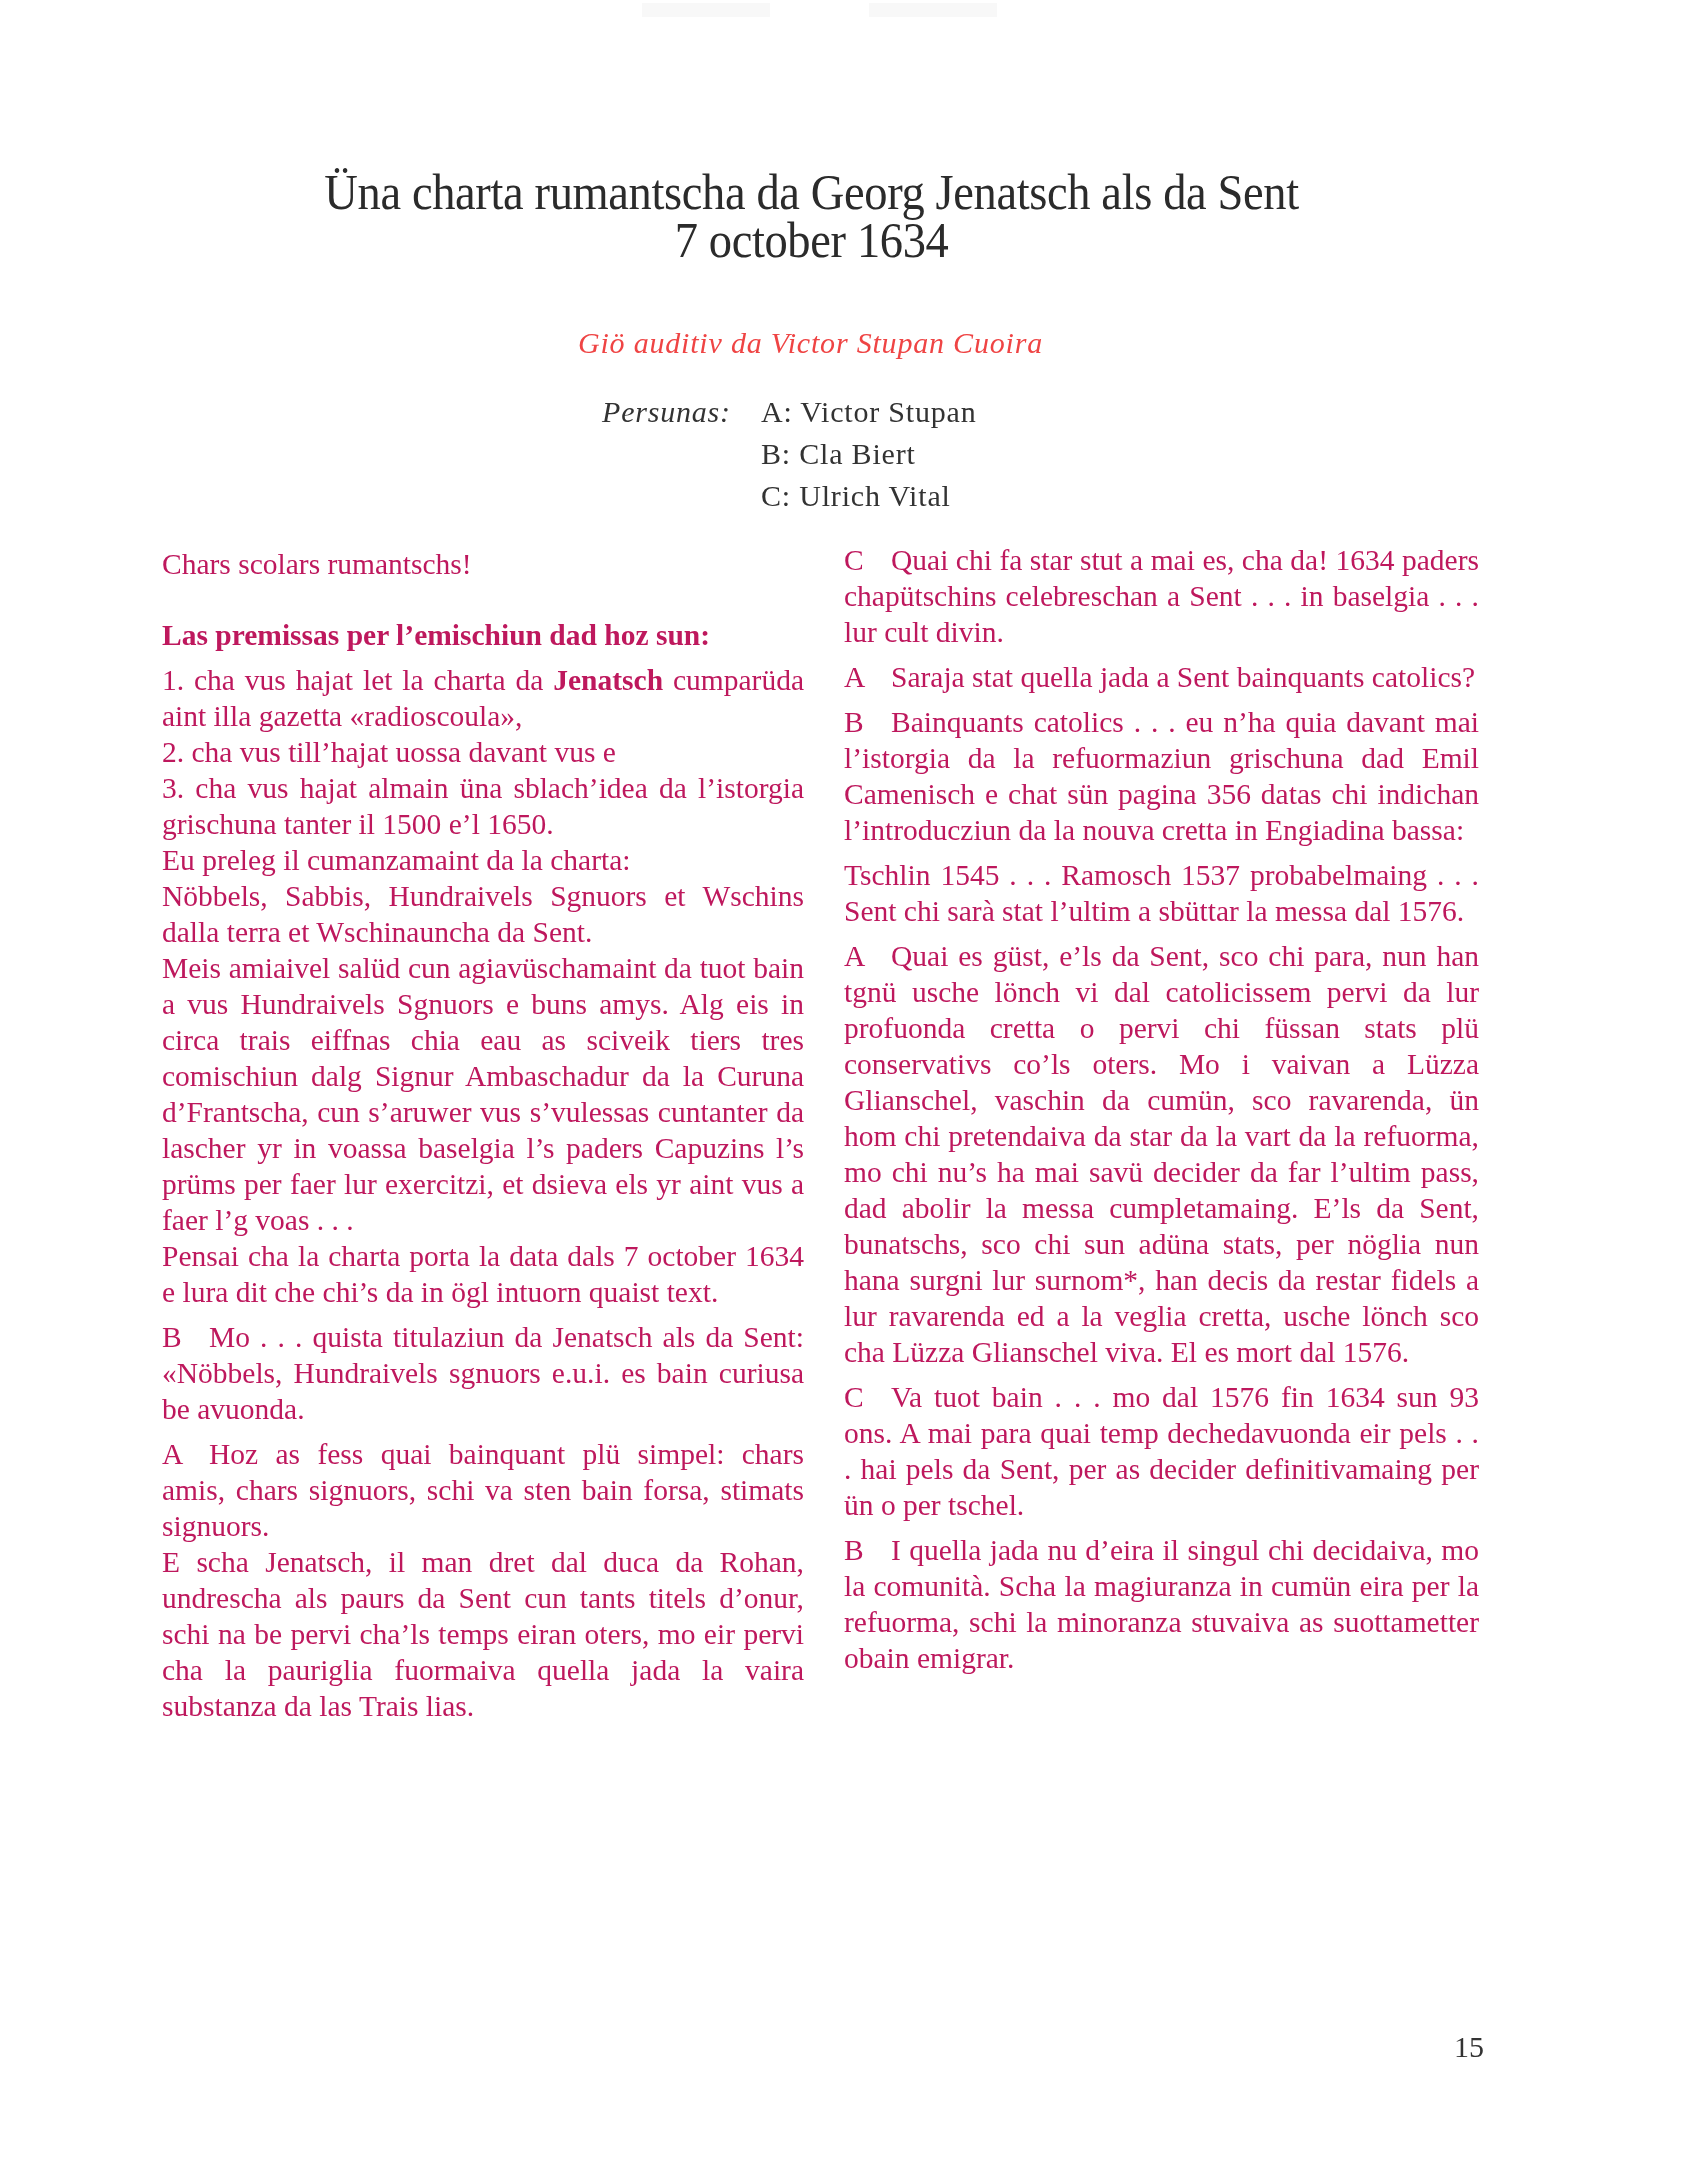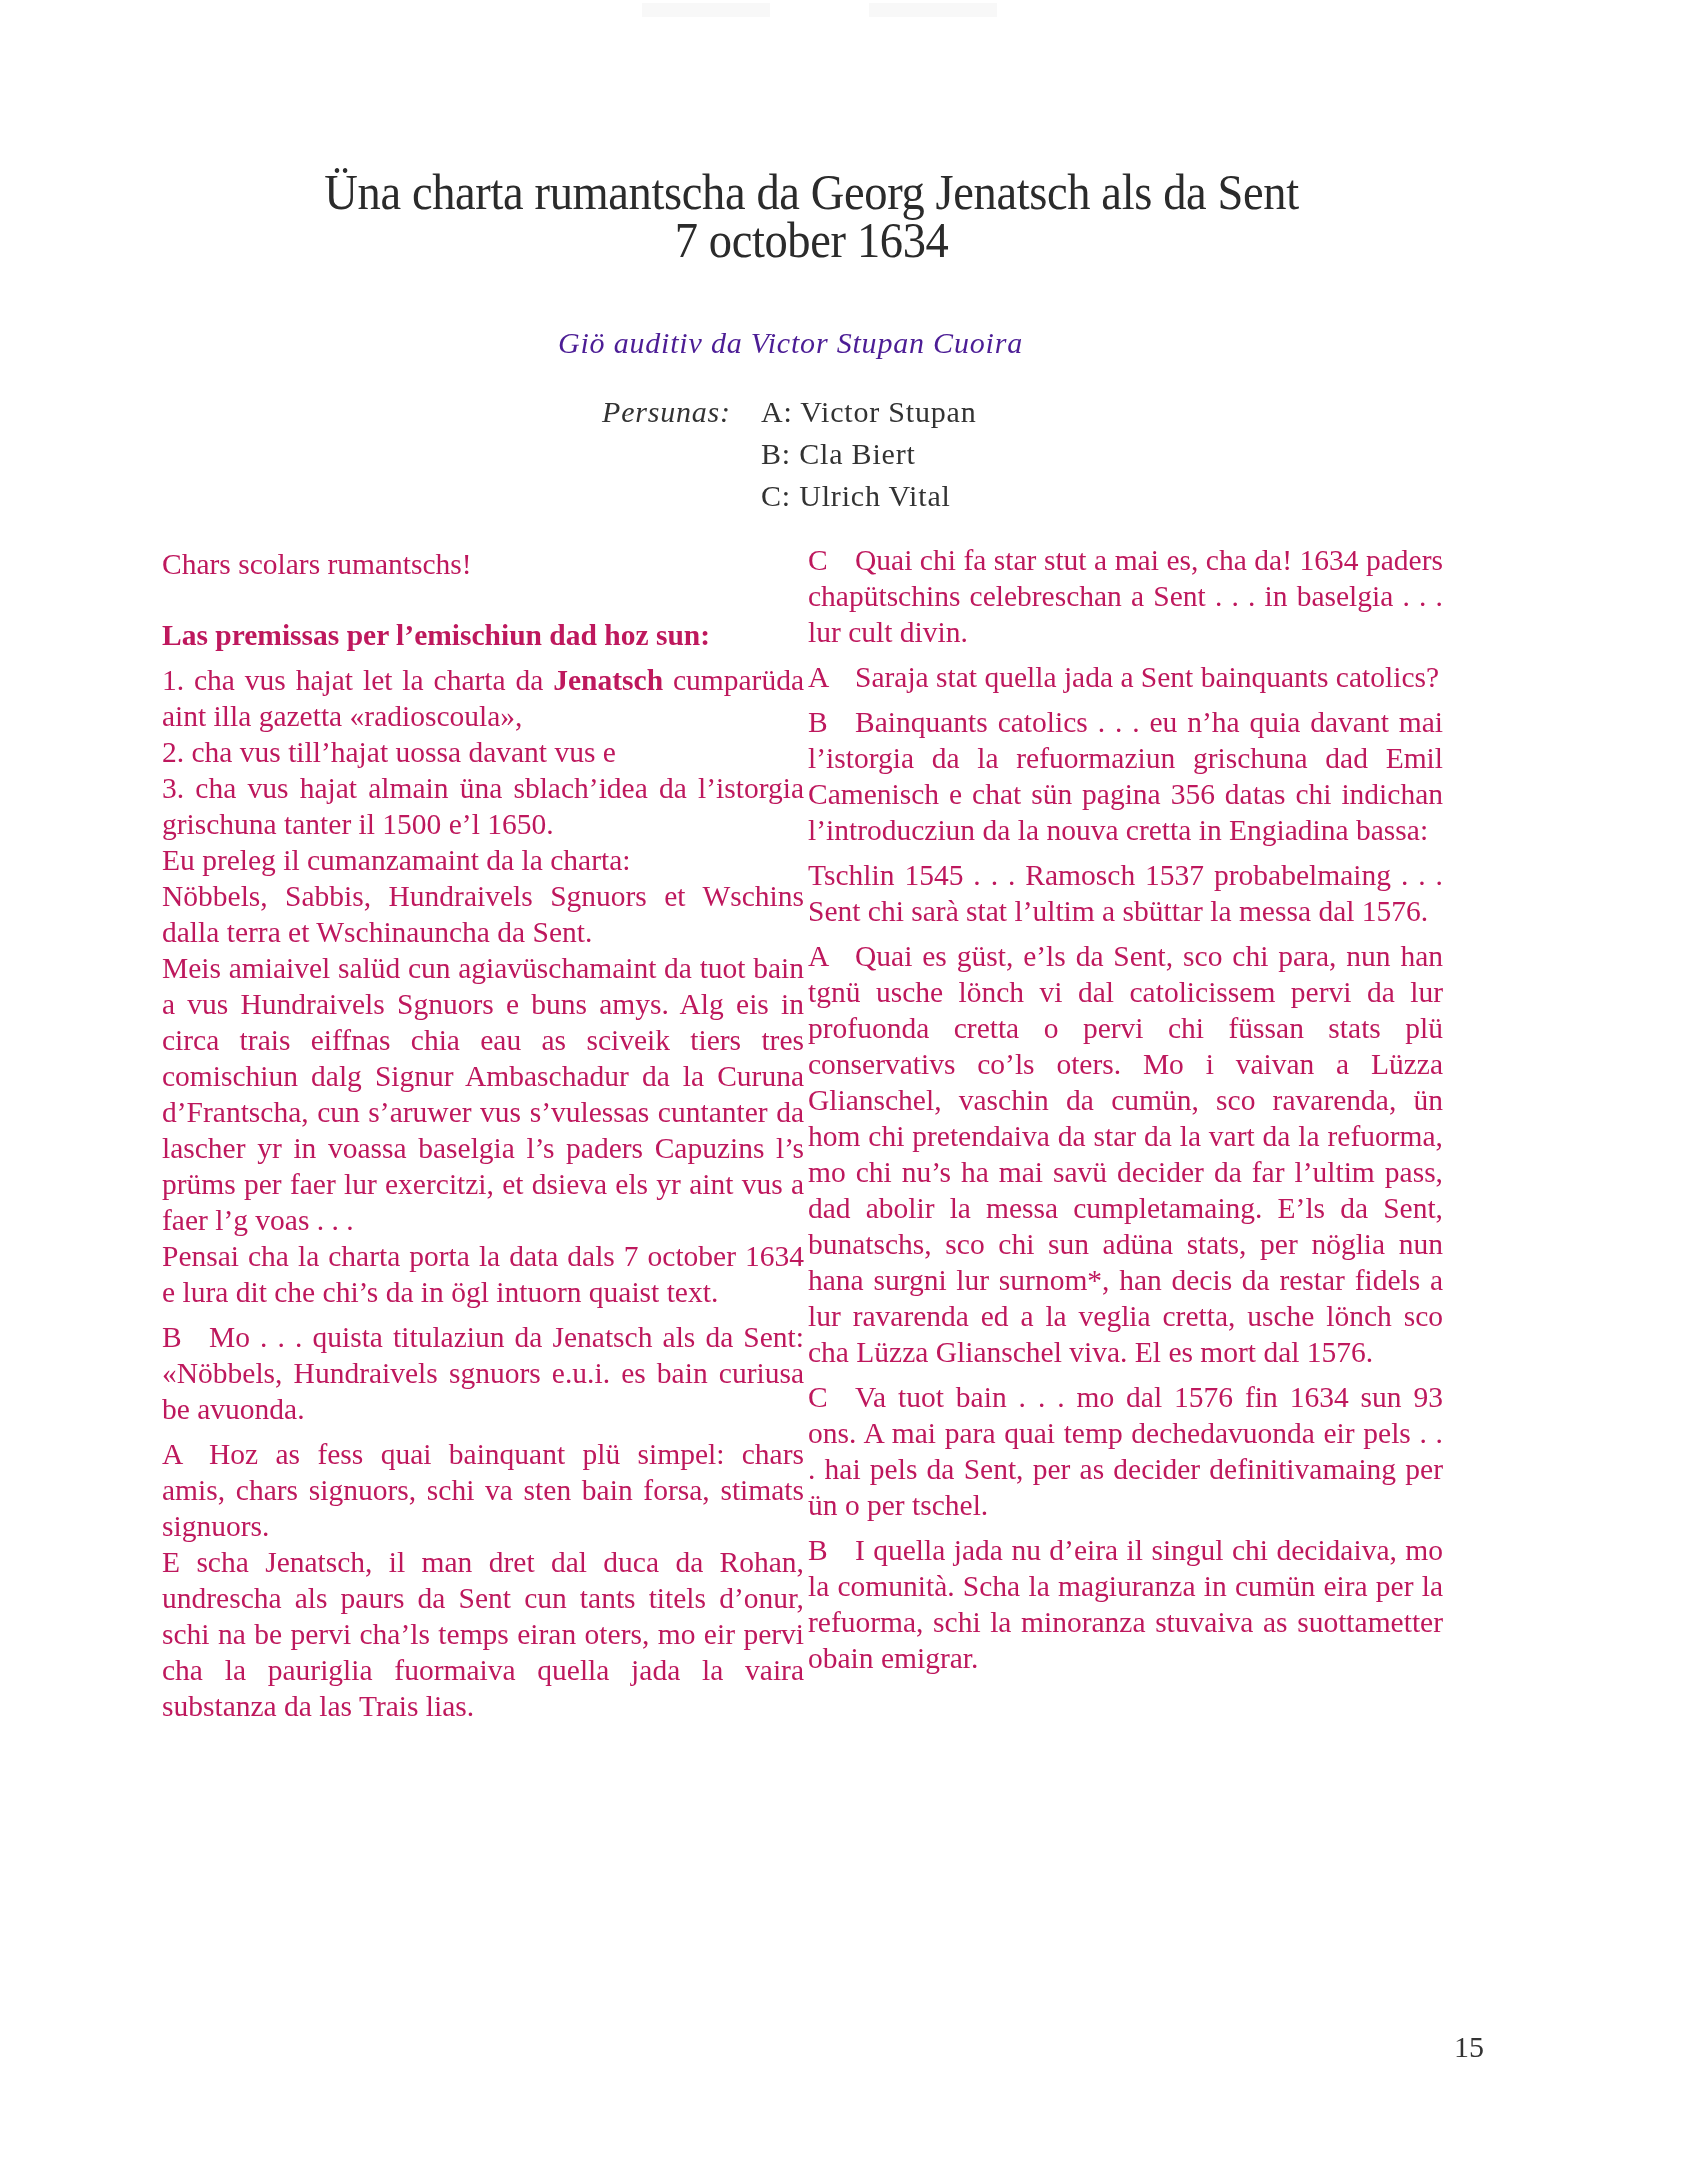--- a/index.html
+++ b/index.html
@@ -9,37 +9,37 @@
     color: #2a2a2a;
   }
   .title {
     position: absolute; left: 0; width: 1706px; top: 168px;
     text-align: center; font-size: 50px; line-height: 48px;
     letter-spacing: -0.4px; color: #2b2b2b;
     transform: scaleX(0.93); transform-origin: 812px 0;
   }
   .title div { margin-left: -83px; }
   .subtitle {
-    position: absolute; left: 558px; top: 325px;
-    font-style: italic; font-size: 30px; line-height: 36px; color: #4c1d95;
+    position: absolute; left: 578px; top: 325px;
+    font-style: italic; font-size: 30px; line-height: 36px; color: #ef4444;
     letter-spacing: 0.8px;
   }
   .persons {
     position: absolute; left: 602px; top: 391px;
     font-size: 30px; line-height: 42px; color: #333;
   }
   .persons .lbl { position: absolute; left: 0; top: 0; font-style: italic; letter-spacing: 0.8px; }
   .persons .list { position: absolute; left: 159px; top: 0; width: 453px; }
   .persons .list div { white-space: nowrap; letter-spacing: 0.8px; }
   .col {
     position: absolute; top: 546px; font-size: 29.5px; line-height: 36px;
     text-align: justify; hyphens: manual; color: #be185d;
   }
   .col.left { left: 162px; width: 642px; }
-  .col.right { left: 808px; width: 635px; top: 542px; }
+  .col.right { left: 844px; width: 635px; top: 542px; }
   .col p { margin: 0; }
   .col p.gap { margin-top: 35px; font-weight: bold; }
   .col p.gap-s { margin-top: 9px; }
   .spk { display: inline-block; width: 47px; font-weight: normal; }
   .bold { font-weight: bold; }
   .pagenum {
     position: absolute; left: 1454px; top: 2029px;
     font-size: 30px; line-height: 36px; color: #333;
   }
   .scan-mark {

